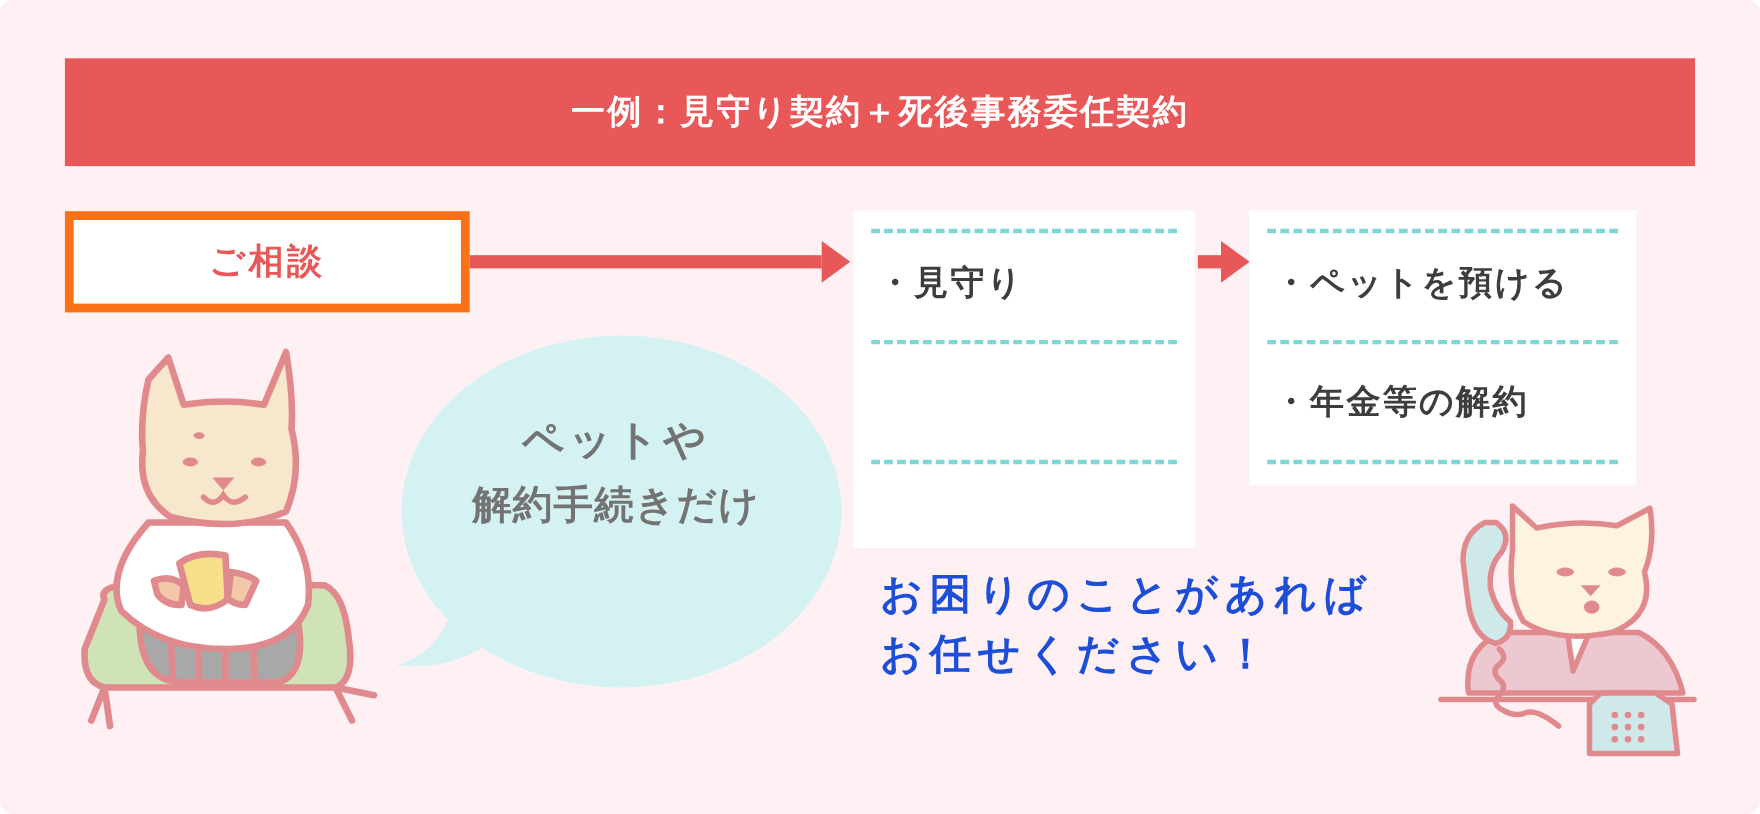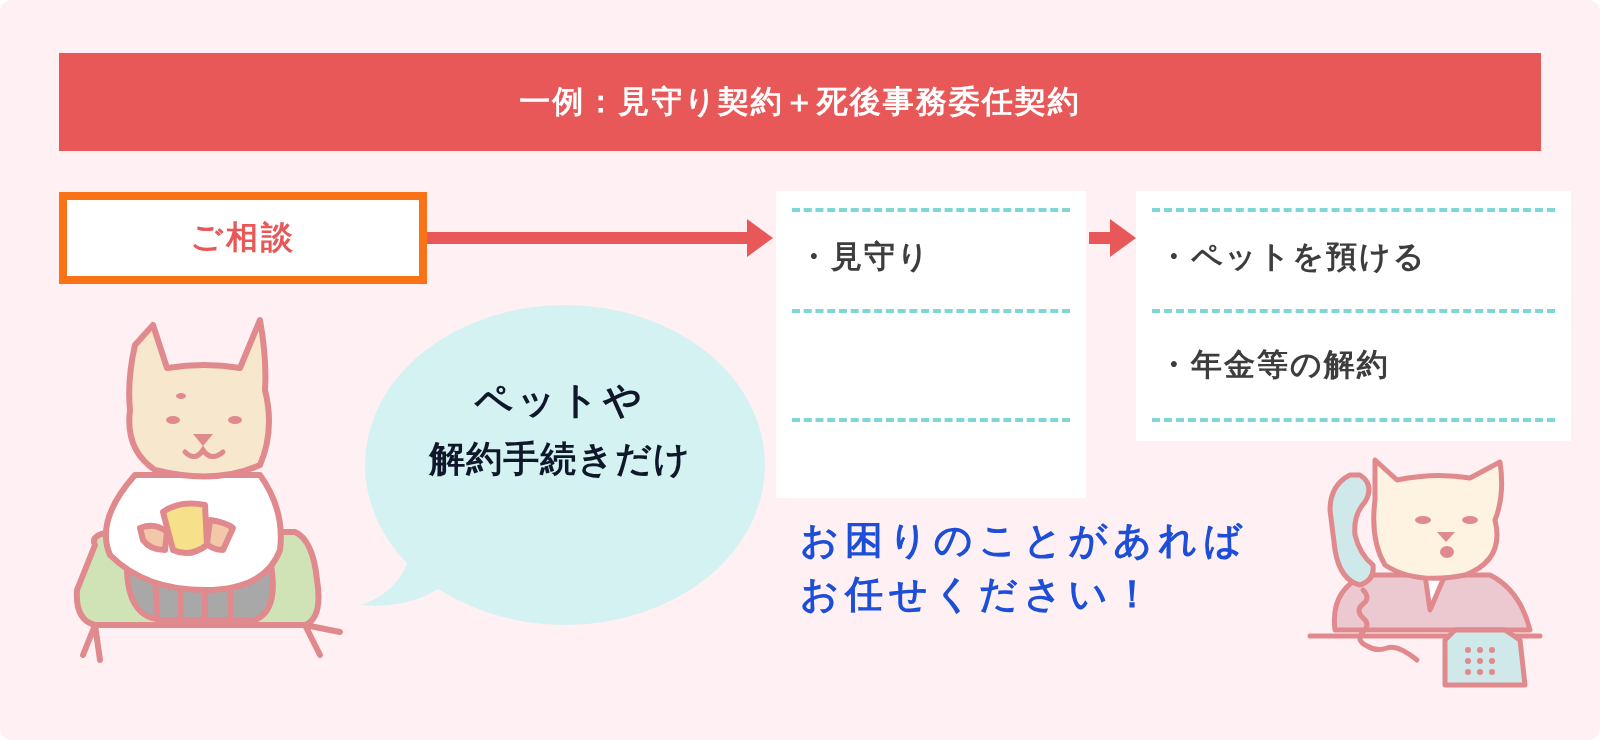--- a/index.html
+++ b/index.html
@@ -6,21 +6,21 @@
   body { width:1600px; height:740px; background:#ffffff; overflow:hidden; font-family:"DejaVu Sans", sans-serif; }
   .canvas { position:relative; width:1600px; height:740px; background:#fff0f4; border-radius:12px; overflow:hidden; }
   .header { position:absolute; left:59px; top:53px; width:1482px; height:98px; background:#e85858; color:#fff; display:flex; align-items:center; justify-content:center; font-weight:bold; font-size:31px; letter-spacing:2px; }
   .consult { position:absolute; left:59px; top:192px; width:368px; height:92px; background:#f97316; }
   .consult-inner { position:absolute; left:8px; top:8px; right:8px; bottom:8px; background:#fff; display:flex; align-items:center; justify-content:center; color:#e85858; font-weight:bold; font-size:32px; letter-spacing:3px; }
   .arrow-line { position:absolute; background:#e85858; }
   .arrow-head { position:absolute; width:0; height:0; border-top:19px solid transparent; border-bottom:19px solid transparent; border-left:26px solid #e85858; }
   .list-box { position:absolute; background:#fff; }
   .dots { position:absolute; left:16px; right:16px; height:0; border-top:4px dashed #7fd6d6; }
   .item { position:absolute; left:22px; font-weight:bold; font-size:31px; color:#3d3d3d; letter-spacing:2px; white-space:nowrap; }
-  .bubble-text { position:absolute; left:0; right:0; text-align:center; color:#0f172a; font-weight:bold; }
+  .bubble-text { position:absolute; left:0; right:0; text-align:center; color:#737373; font-weight:bold; }
   .closing { position:absolute; left:800px; top:513px; color:#1d4ed8; font-weight:bold; font-size:38px; line-height:54px; letter-spacing:6px; }
   .closing div { white-space:nowrap; }
   svg { position:absolute; overflow:visible; }
 </style>
 </head>
 <body>
 
 <div class="canvas">
 
   <div class="header">
@@ -43,21 +43,21 @@
     <div class="item" style="top:45px;">・見守り</div>
     <div class="dots" style="top:118px;"></div>
     <div class="dots" style="top:227px;"></div>
   </div>
 
   <div>
     <div class="arrow-line" style="left:1089px; top:232px; width:22px; height:12px;"></div>
     <div class="arrow-head" style="left:1110px; top:219px;"></div>
   </div>
 
-  <div class="list-box" style="left:1136px; top:191px; width:435px; height:250px;">
+  <div class="list-box" style="left:1136px; top:191px; width:351px; height:250px;">
     <div class="dots" style="top:17px;"></div>
     <div class="item" style="top:45px;">・ペットを預ける</div>
     <div class="dots" style="top:118px;"></div>
     <div class="item" style="top:153px;">・年金等の解約</div>
     <div class="dots" style="top:227px;"></div>
   </div>
 
   <div style="position:absolute; left:355px; top:300px; width:410px; height:340px;">
     <svg width="410" height="340" style="left:0;top:0;">
       <ellipse cx="210" cy="165" rx="200" ry="160" fill="#d4f2f2"></ellipse>

